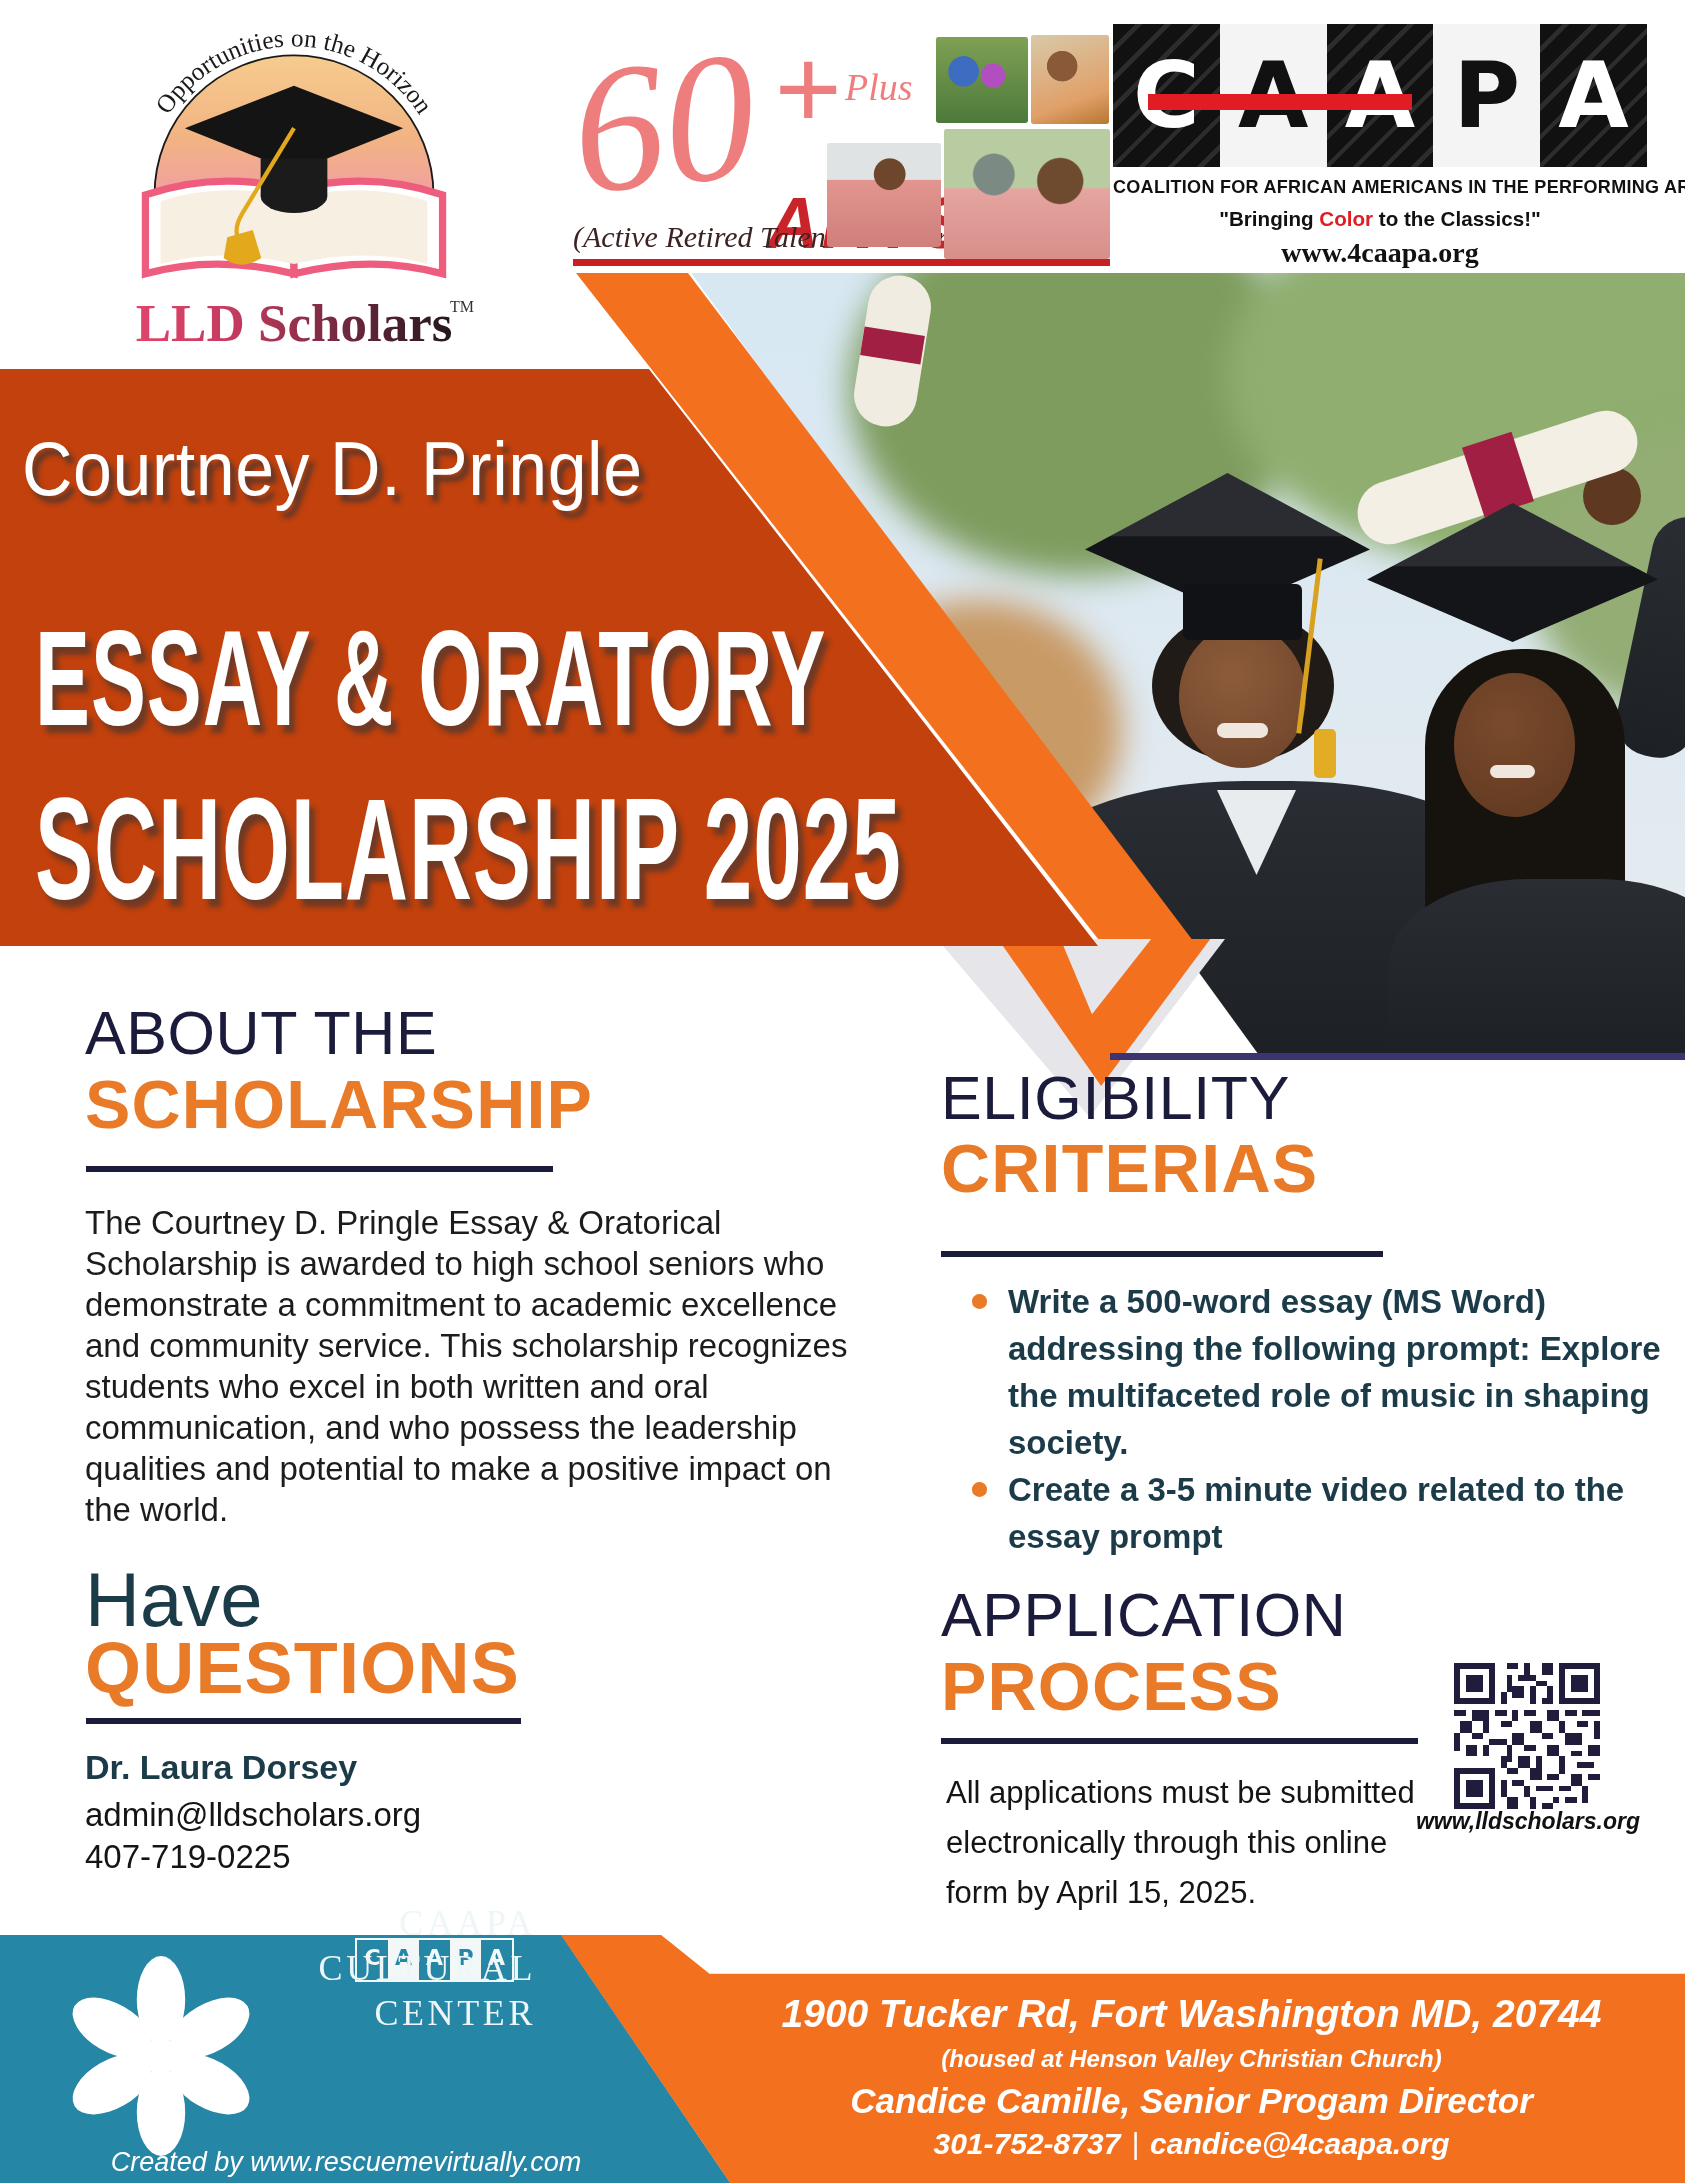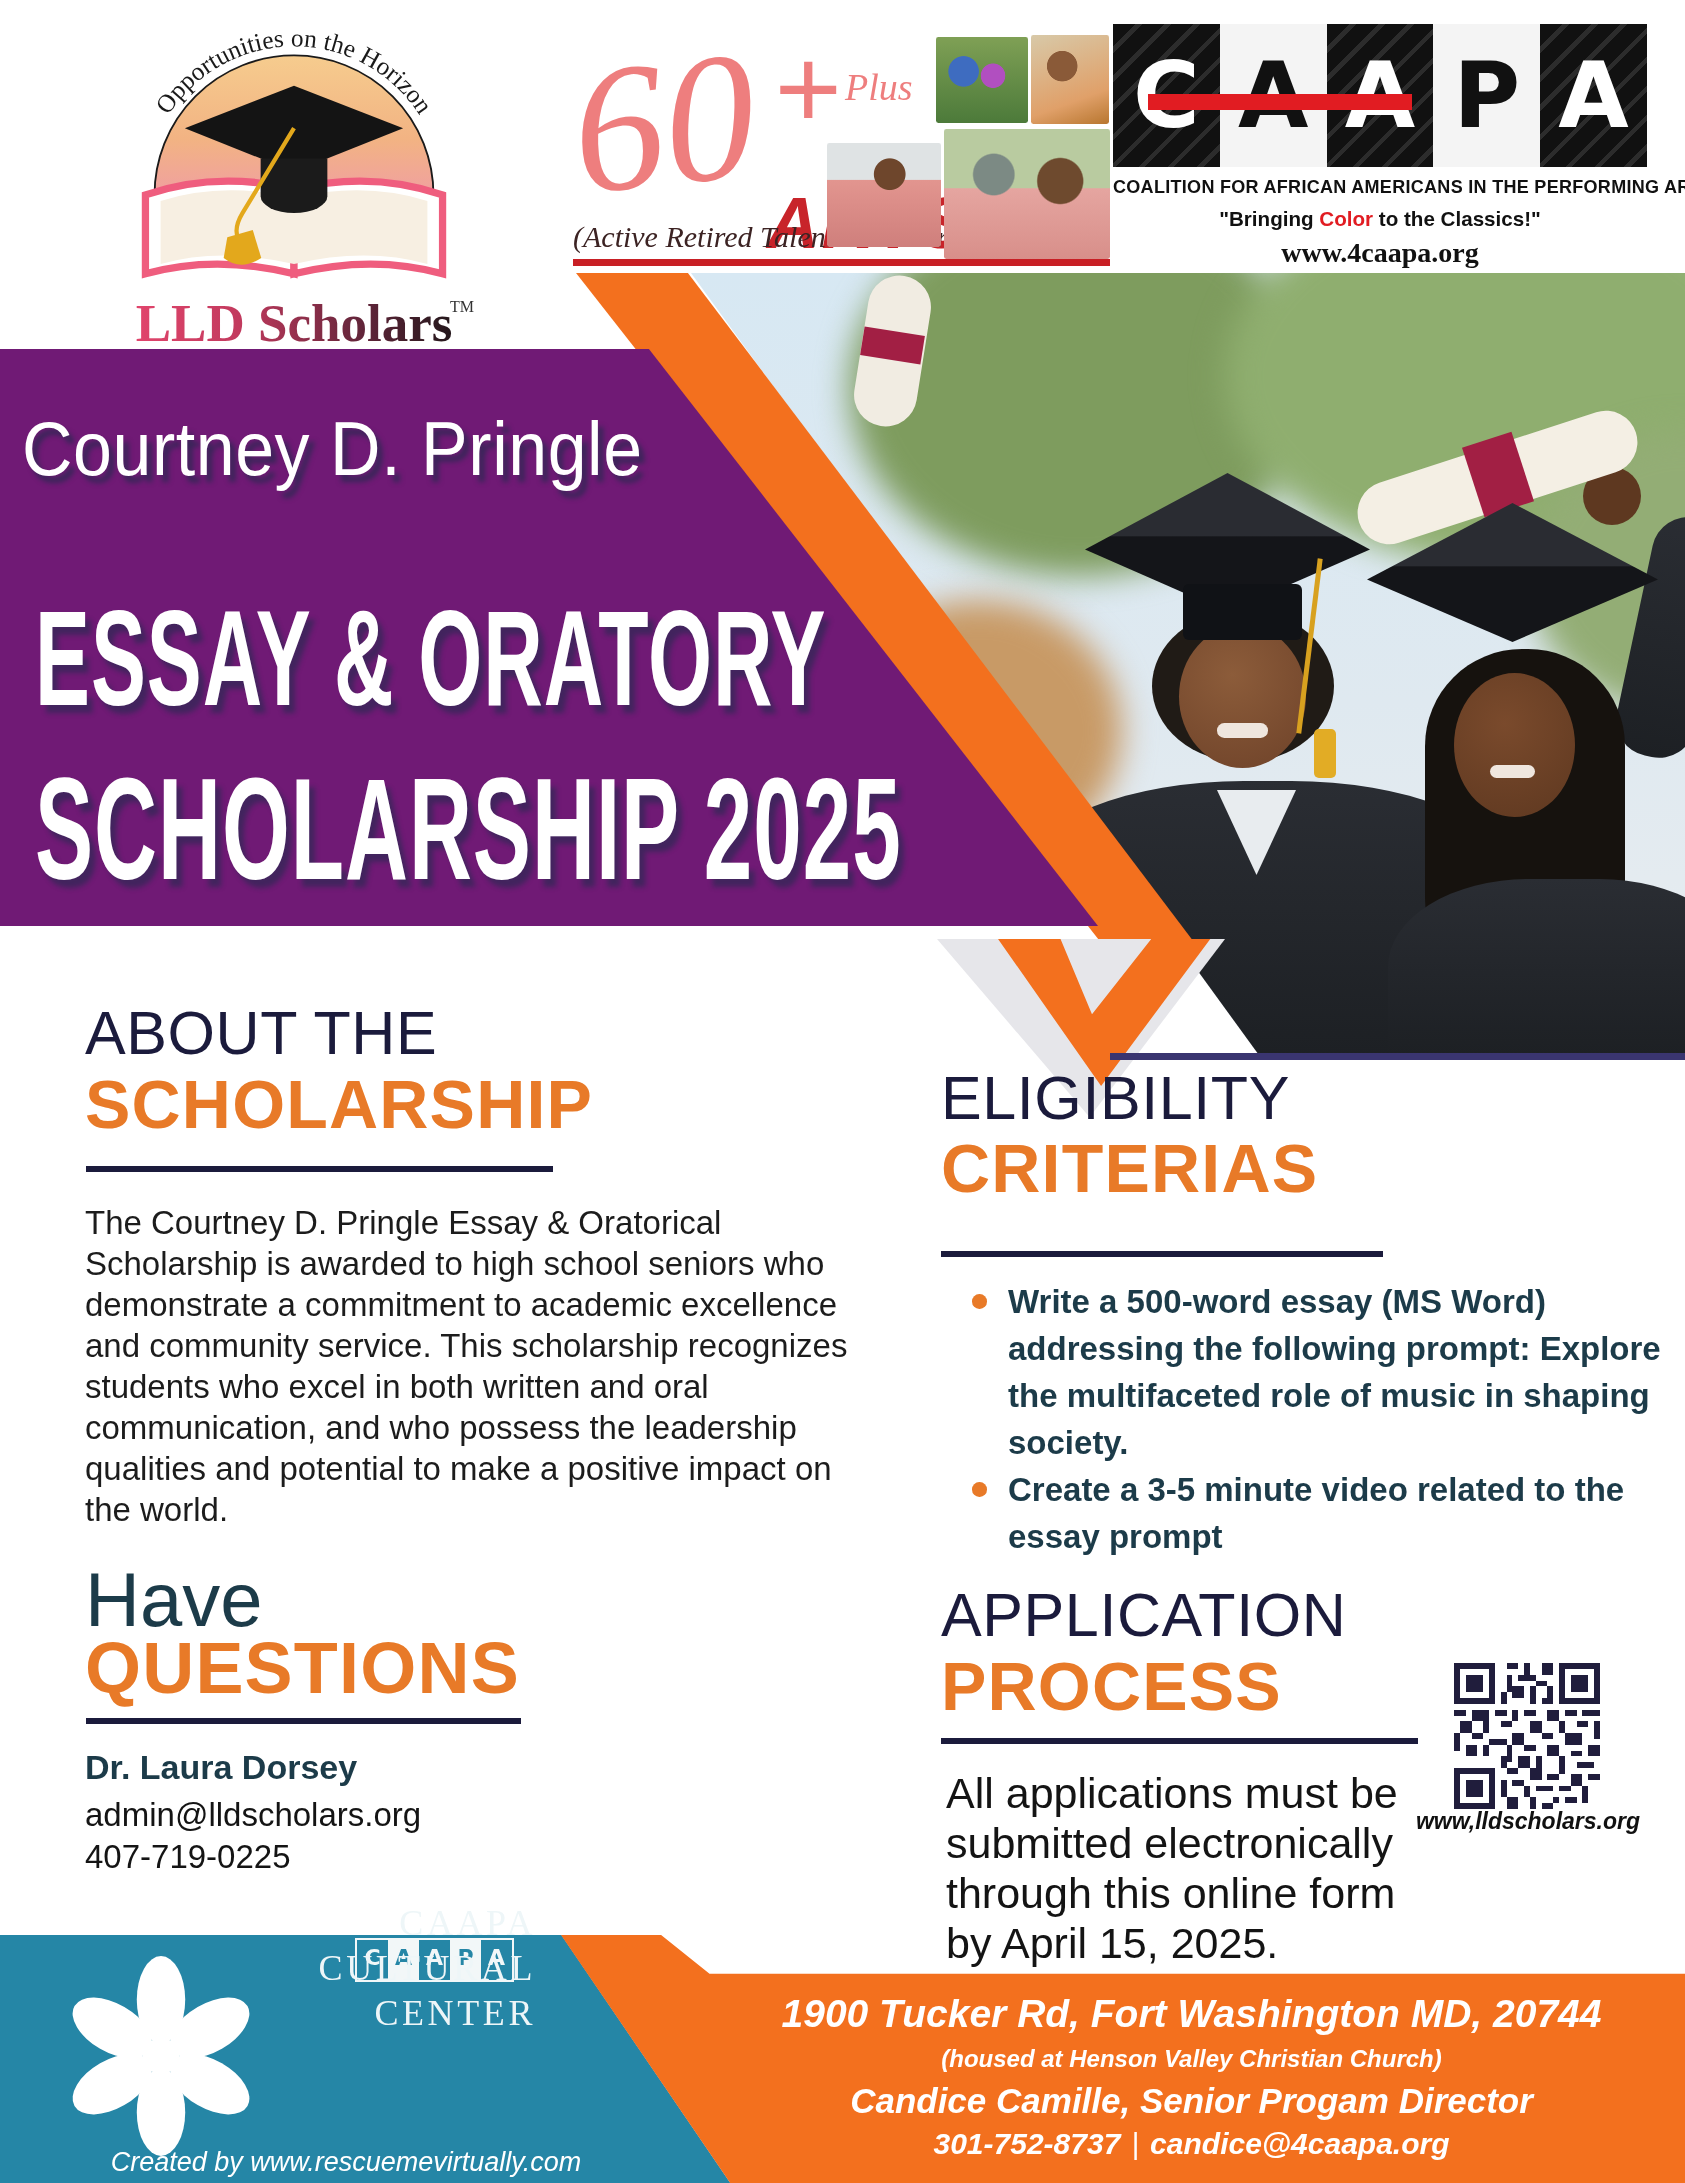--- a/index.html
+++ b/index.html
@@ -68,21 +68,21 @@
   
   #band{left:576px;top:273px;width:636px;height:666px;background:#f3701e;
     clip-path:polygon(0% 0%,17.6% 0%,96.8% 100%,82.1% 100%);}
   #grayarrow{left:937px;top:939px;width:288px;height:182px;background:#e6e6ea;
     clip-path:polygon(0 0,100% 0,53% 98%);}
   #orangev{left:995px;top:939px;width:217px;height:147px;background:#f3701e;
     clip-path:polygon(1.4% 0,30.2% 0,44.7% 51.2%,72% 0,99.2% 0,48.9% 100%);}
   #photoline{left:1110px;top:1053px;width:576px;height:7.3px;background:#3a3570;}
 
   
-  #banner{left:0;top:349px;width:1098px;height:577px;background:#701a75;
+  #banner{left:0;top:369px;width:1098px;height:577px;background:#c2410c;
     clip-path:polygon(0 0,59.1% 0,100% 100%,0 100%);}
   #banner .eyebrow{position:absolute;left:22px;top:56px;font-size:76px;color:#ffffff;
     letter-spacing:0.6px;transform:scaleX(0.92);transform-origin:0 0;
     text-shadow:6px 7.3px 6px rgba(12,48,66,0.55);}
   .bigline{position:absolute;left:35px;font-weight:bold;color:#ffffff;white-space:nowrap;
     transform-origin:0 0;text-shadow:7.3px 6px 4.9px rgba(12,48,66,0.45);letter-spacing:1.2px;}
   #big1{top:232px;font-size:103px;transform:scale(0.80,1.32);}
   #big2{top:397px;font-size:109px;transform:scale(0.80,1.32);}
 
   
@@ -95,21 +95,21 @@
   #q-name{left:85px;top:1748px;font-size:34px;font-weight:bold;color:#1c3b49;}
   #q-email{left:85px;top:1796px;font-size:33px;color:#141414;}
   #q-phone{left:85px;top:1838px;font-size:33px;color:#141414;}
 
   #bullets{left:970px;top:1278px;width:697px;margin:0;padding:0;list-style:none;}
   #bullets li{position:relative;padding-left:38px;font-size:33px;font-weight:600;
     line-height:47px;color:#1c3b49;}
   #bullets li::before{content:"";position:absolute;left:2.4px;top:16px;width:14.6px;height:14.6px;
     border-radius:50%;background:#e87a28;}
 
-  #app-body{left:946px;top:1768px;width:473px;font-size:43px;line-height:50px;color:#141414;}
+  #app-body{left:946px;top:1768px;width:473px;font-size:31px;line-height:50px;color:#141414;}
 
   
   #qr{left:1454px;top:1663px;width:146px;height:146px;}
   #qr-label{left:1413px;top:1808px;width:230px;text-align:center;font-size:23px;
     font-weight:bold;font-style:italic;color:#111;}
 
   
   #tealbox{left:0;top:1935px;width:731px;height:249px;background:#2586a6;
     clip-path:polygon(0 0,76.8% 0,100% 100%,0 100%);}
   #footer{left:561px;top:1935px;width:1125px;height:249px;background:#f3701e;

